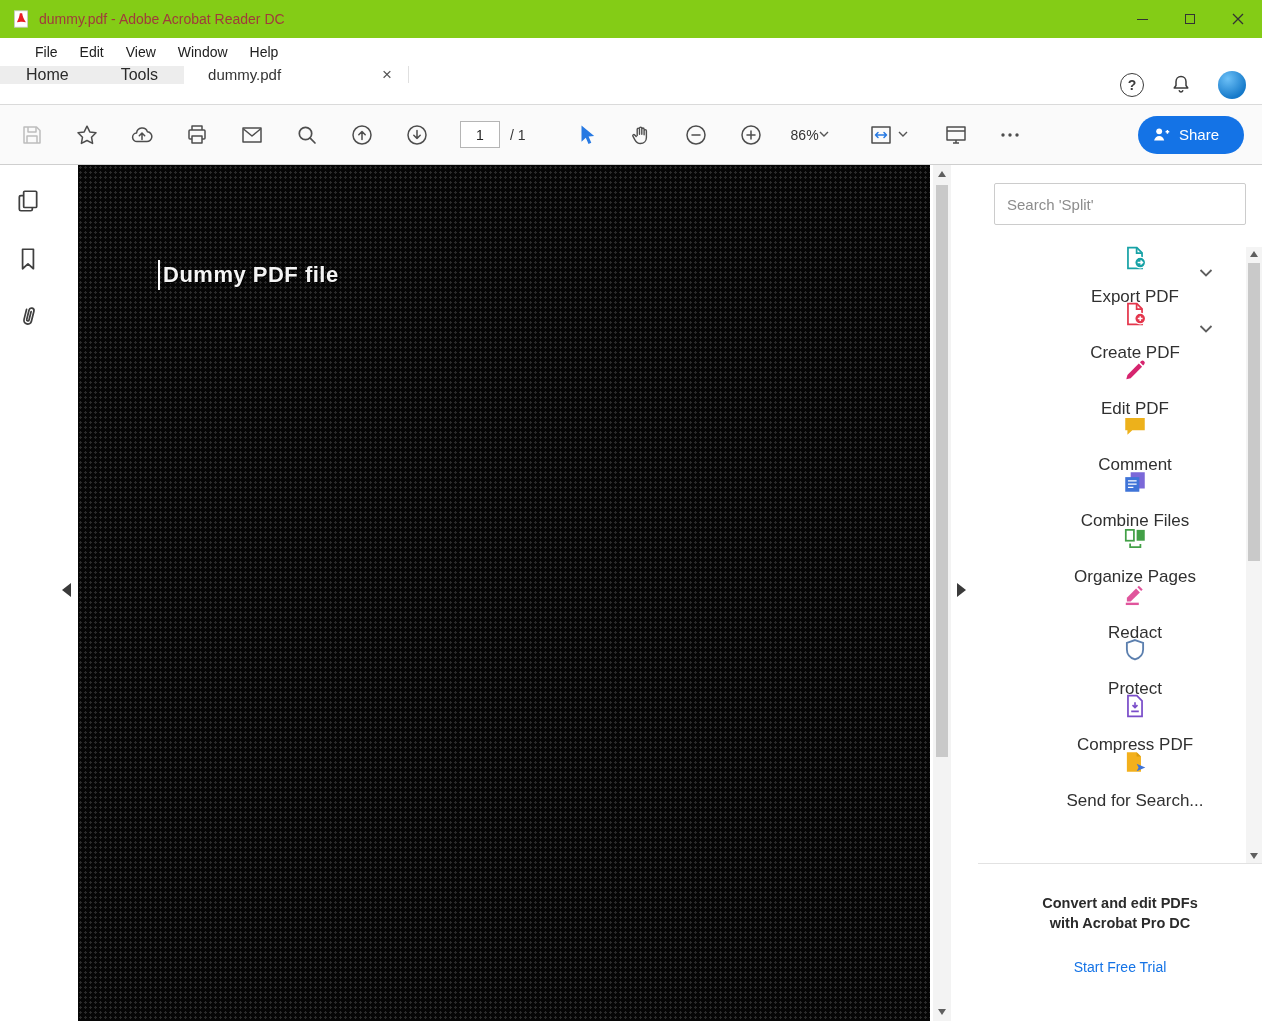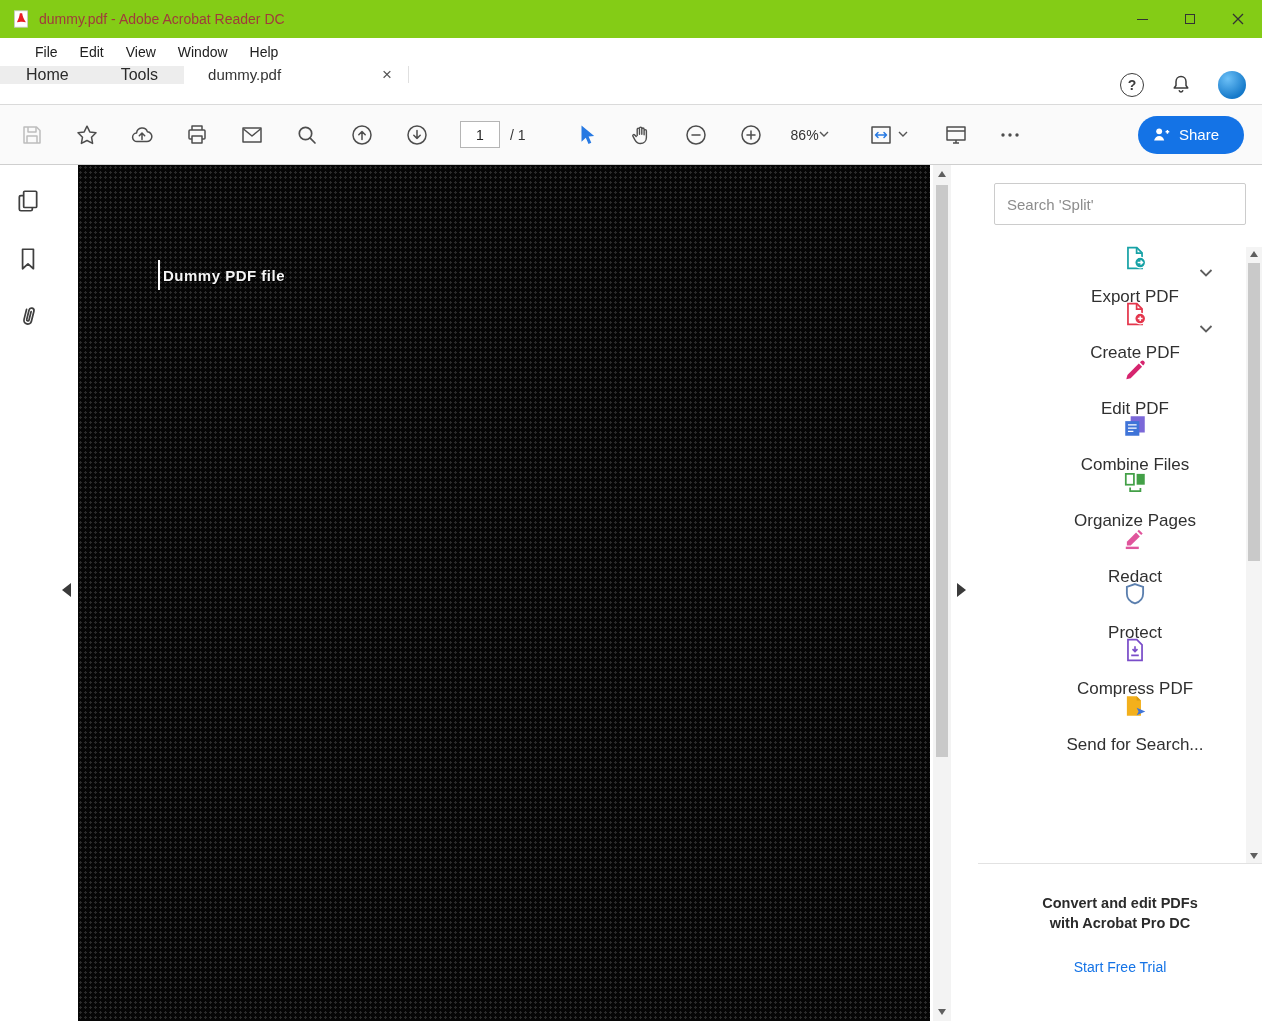--- a/index.html
+++ b/index.html
@@ -58,21 +58,21 @@
   .left-rail { position:absolute; left:0; top:0; width:55px; height:100%; background:#fff;
     display:flex; flex-direction:column; align-items:center; padding-top:23px; gap:32px; }
   .rail-ic { width:26px; height:26px; }
 
   .page-canvas { position:absolute; left:78px; top:0; width:852px; height:856px;
     background-color:#060606;
     background-image:radial-gradient(circle, #2b2b2b 1px, transparent 1.4px);
     background-size:5px 5px; }
   .page-textline { position:absolute; left:80px; top:95px; display:flex; align-items:center; }
   .caret { width:2px; height:30px; background:#fff; }
-  .page-text { margin-left:3px; color:#f5f5f5; font-size:15px; font-weight:700;
+  .page-text { margin-left:3px; color:#f5f5f5; font-size:22px; font-weight:700;
     letter-spacing:.5px; text-shadow:1px 1px 0 rgba(0,0,0,.85); }
 
   .doc-scroll { position:absolute; left:933px; top:0; width:18px; height:856px; background:#f3f3f3; }
   .doc-scroll .thumb { position:absolute; left:3px; top:20px; width:12px; height:572px; background:#c9c9c9; }
   .sb-up, .sb-down { position:absolute; left:5px; width:0; height:0;
     border-left:4px solid transparent; border-right:4px solid transparent; }
   .sb-up { top:6px; border-bottom:6px solid #5f5f5f; }
   .sb-down { bottom:6px; border-top:6px solid #5f5f5f; }
 
   .nav-prev { position:absolute; left:62px; top:418px; width:0; height:0;
@@ -315,20 +315,26 @@
       </div>
 
       <div class="tool-row">
         <svg class="tool-ic" viewBox="0 0 24 24">
           <path d="M4 20.5l1-4L15.5 6l3 3L8 19.5l-4 1z" fill="#d6246e"></path>
           <path d="M16.6 4.9l.9-.9a2.05 2.05 0 0 1 2.9 2.9l-.9.9z" fill="#d6246e"></path>
         </svg>
         <span class="tool-label">Edit PDF</span>
       </div>
 
+      <div class="tool-row">
+        <svg class="tool-ic" viewBox="0 0 24 24">
+          <path d="M3 4.5h18V16H9.5L5 20v-4H3z" fill="#edb11b"></path>
+        </svg>
+        <span class="tool-label">Comment</span>
+      </div>
 
       <div class="tool-row">
         <svg class="tool-ic" viewBox="0 0 24 24">
           <rect x="8" y="3" width="13" height="15" fill="#7b68d8"></rect>
           <rect x="3" y="7.5" width="13" height="13.5" fill="#3f74d8"></rect>
           <path d="M5.5 11h8M5.5 14h8M5.5 17h5" stroke="#fff" stroke-width="1.2"></path>
         </svg>
         <span class="tool-label">Combine Files</span>
       </div>
 

